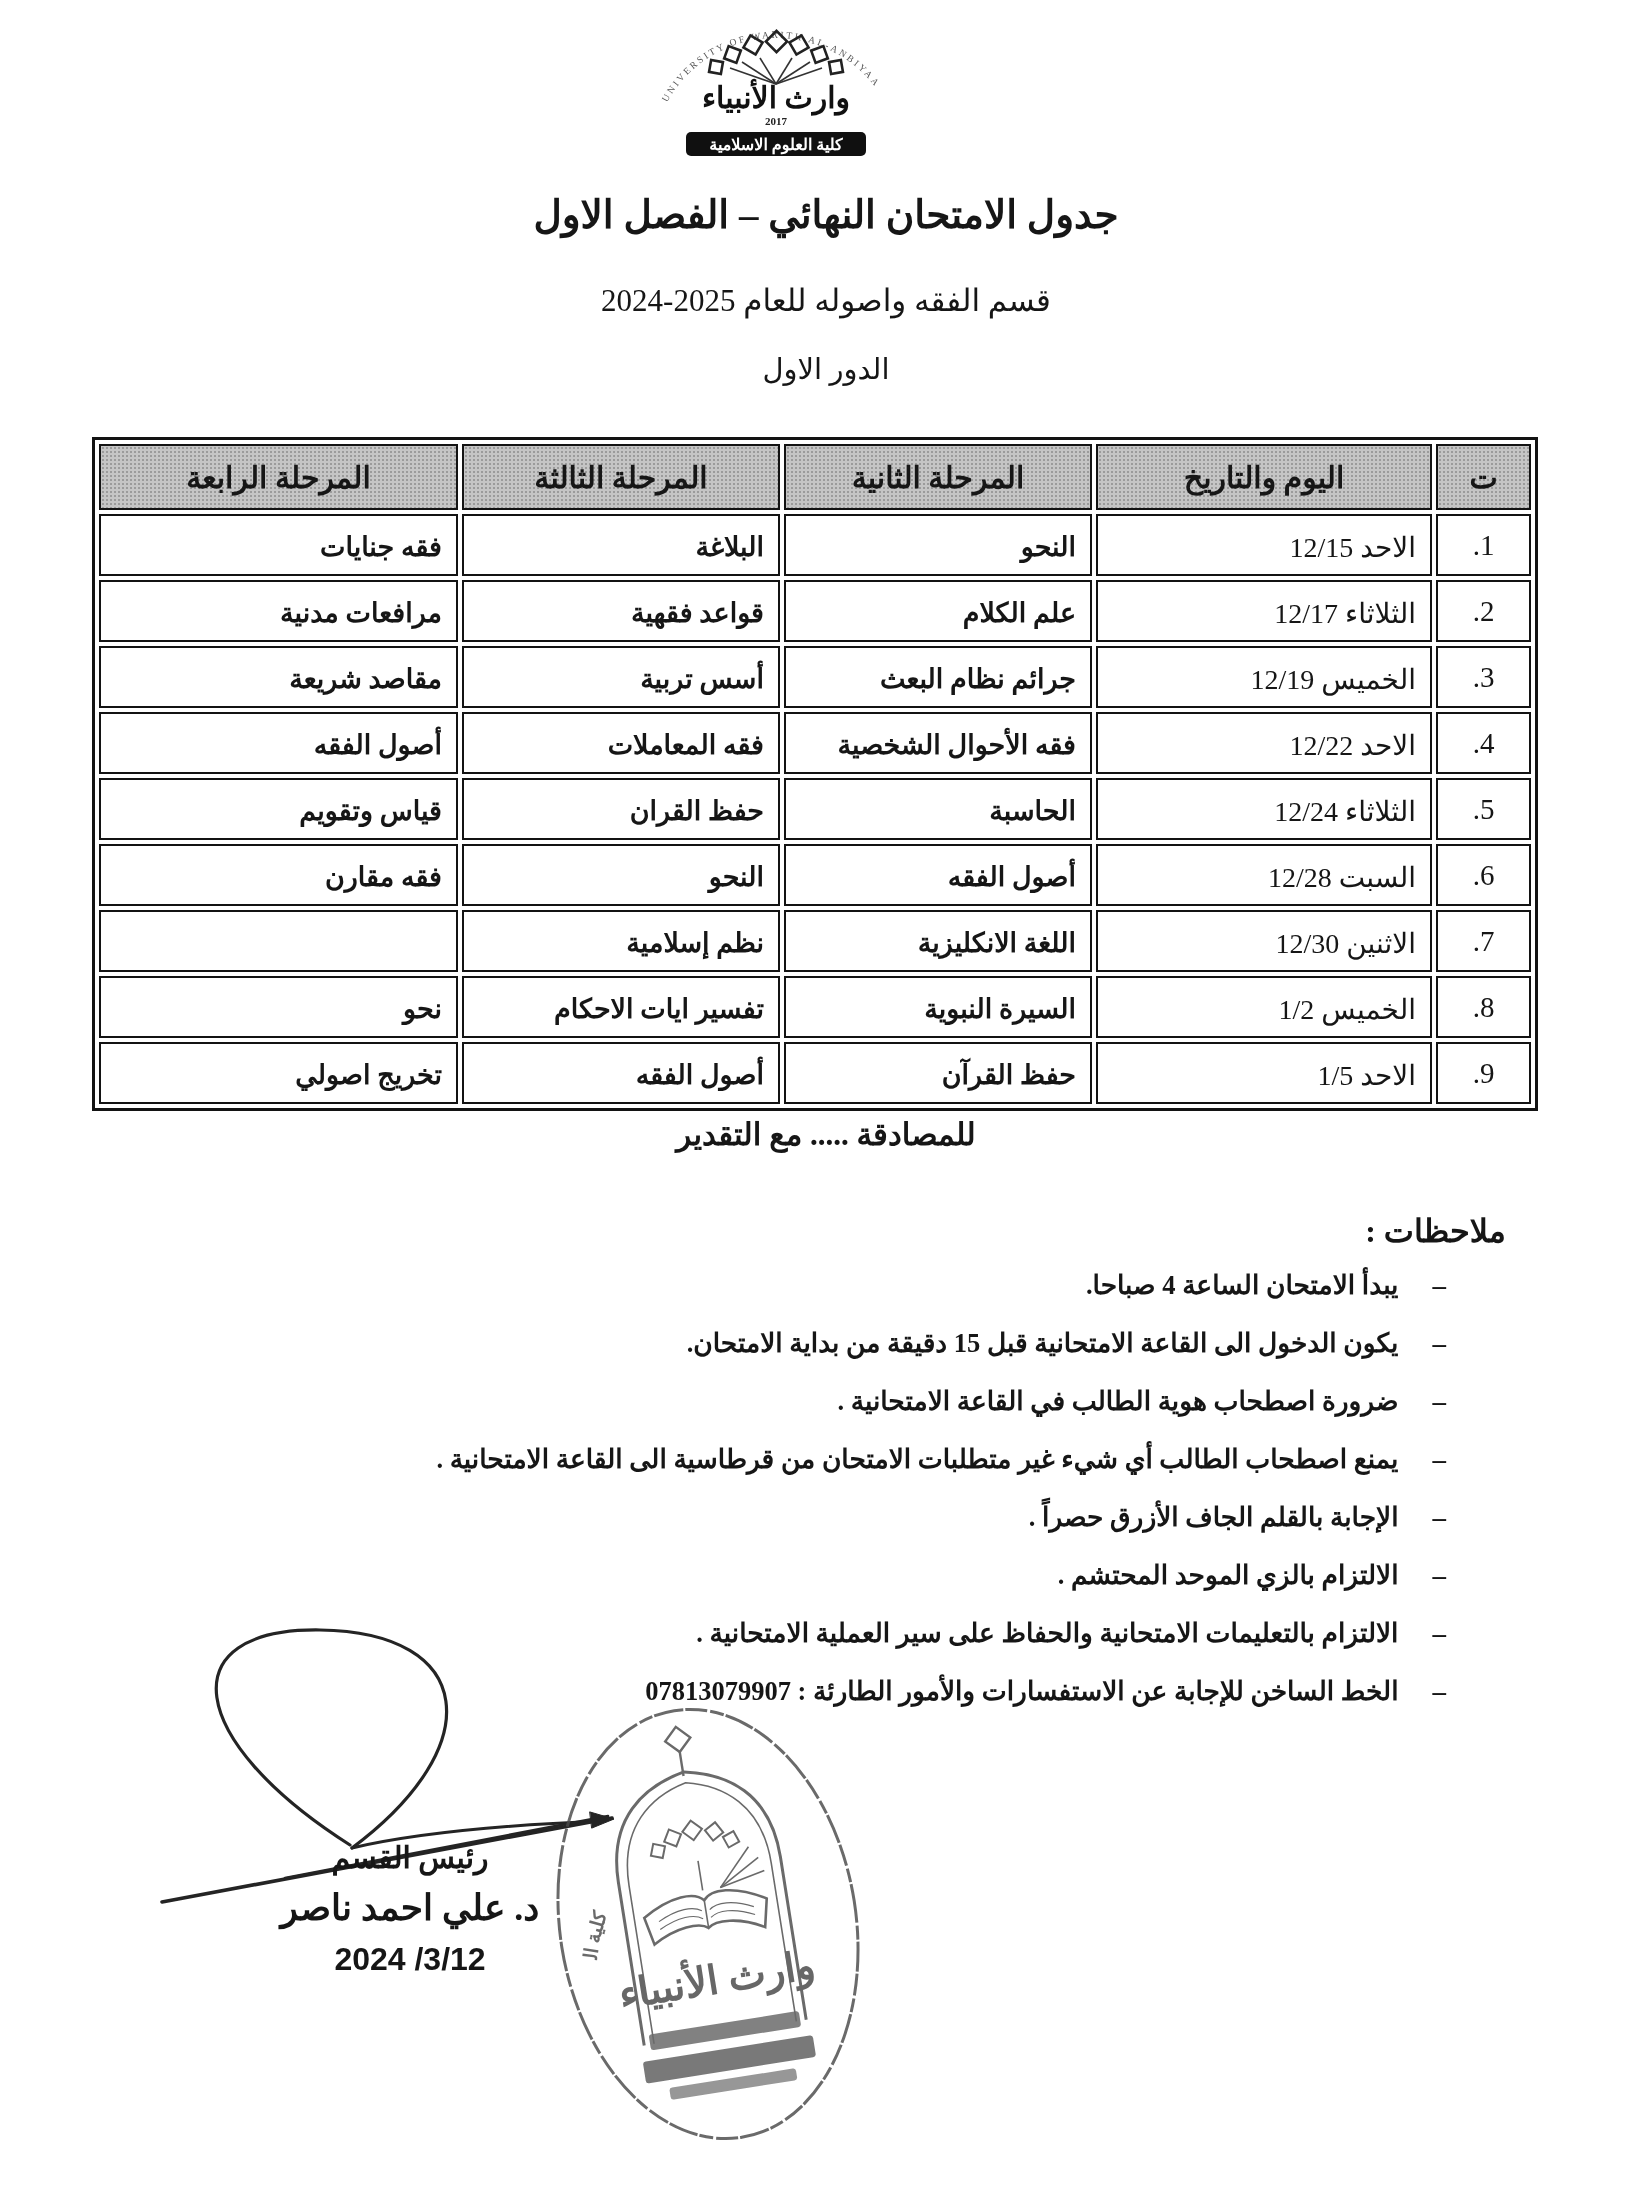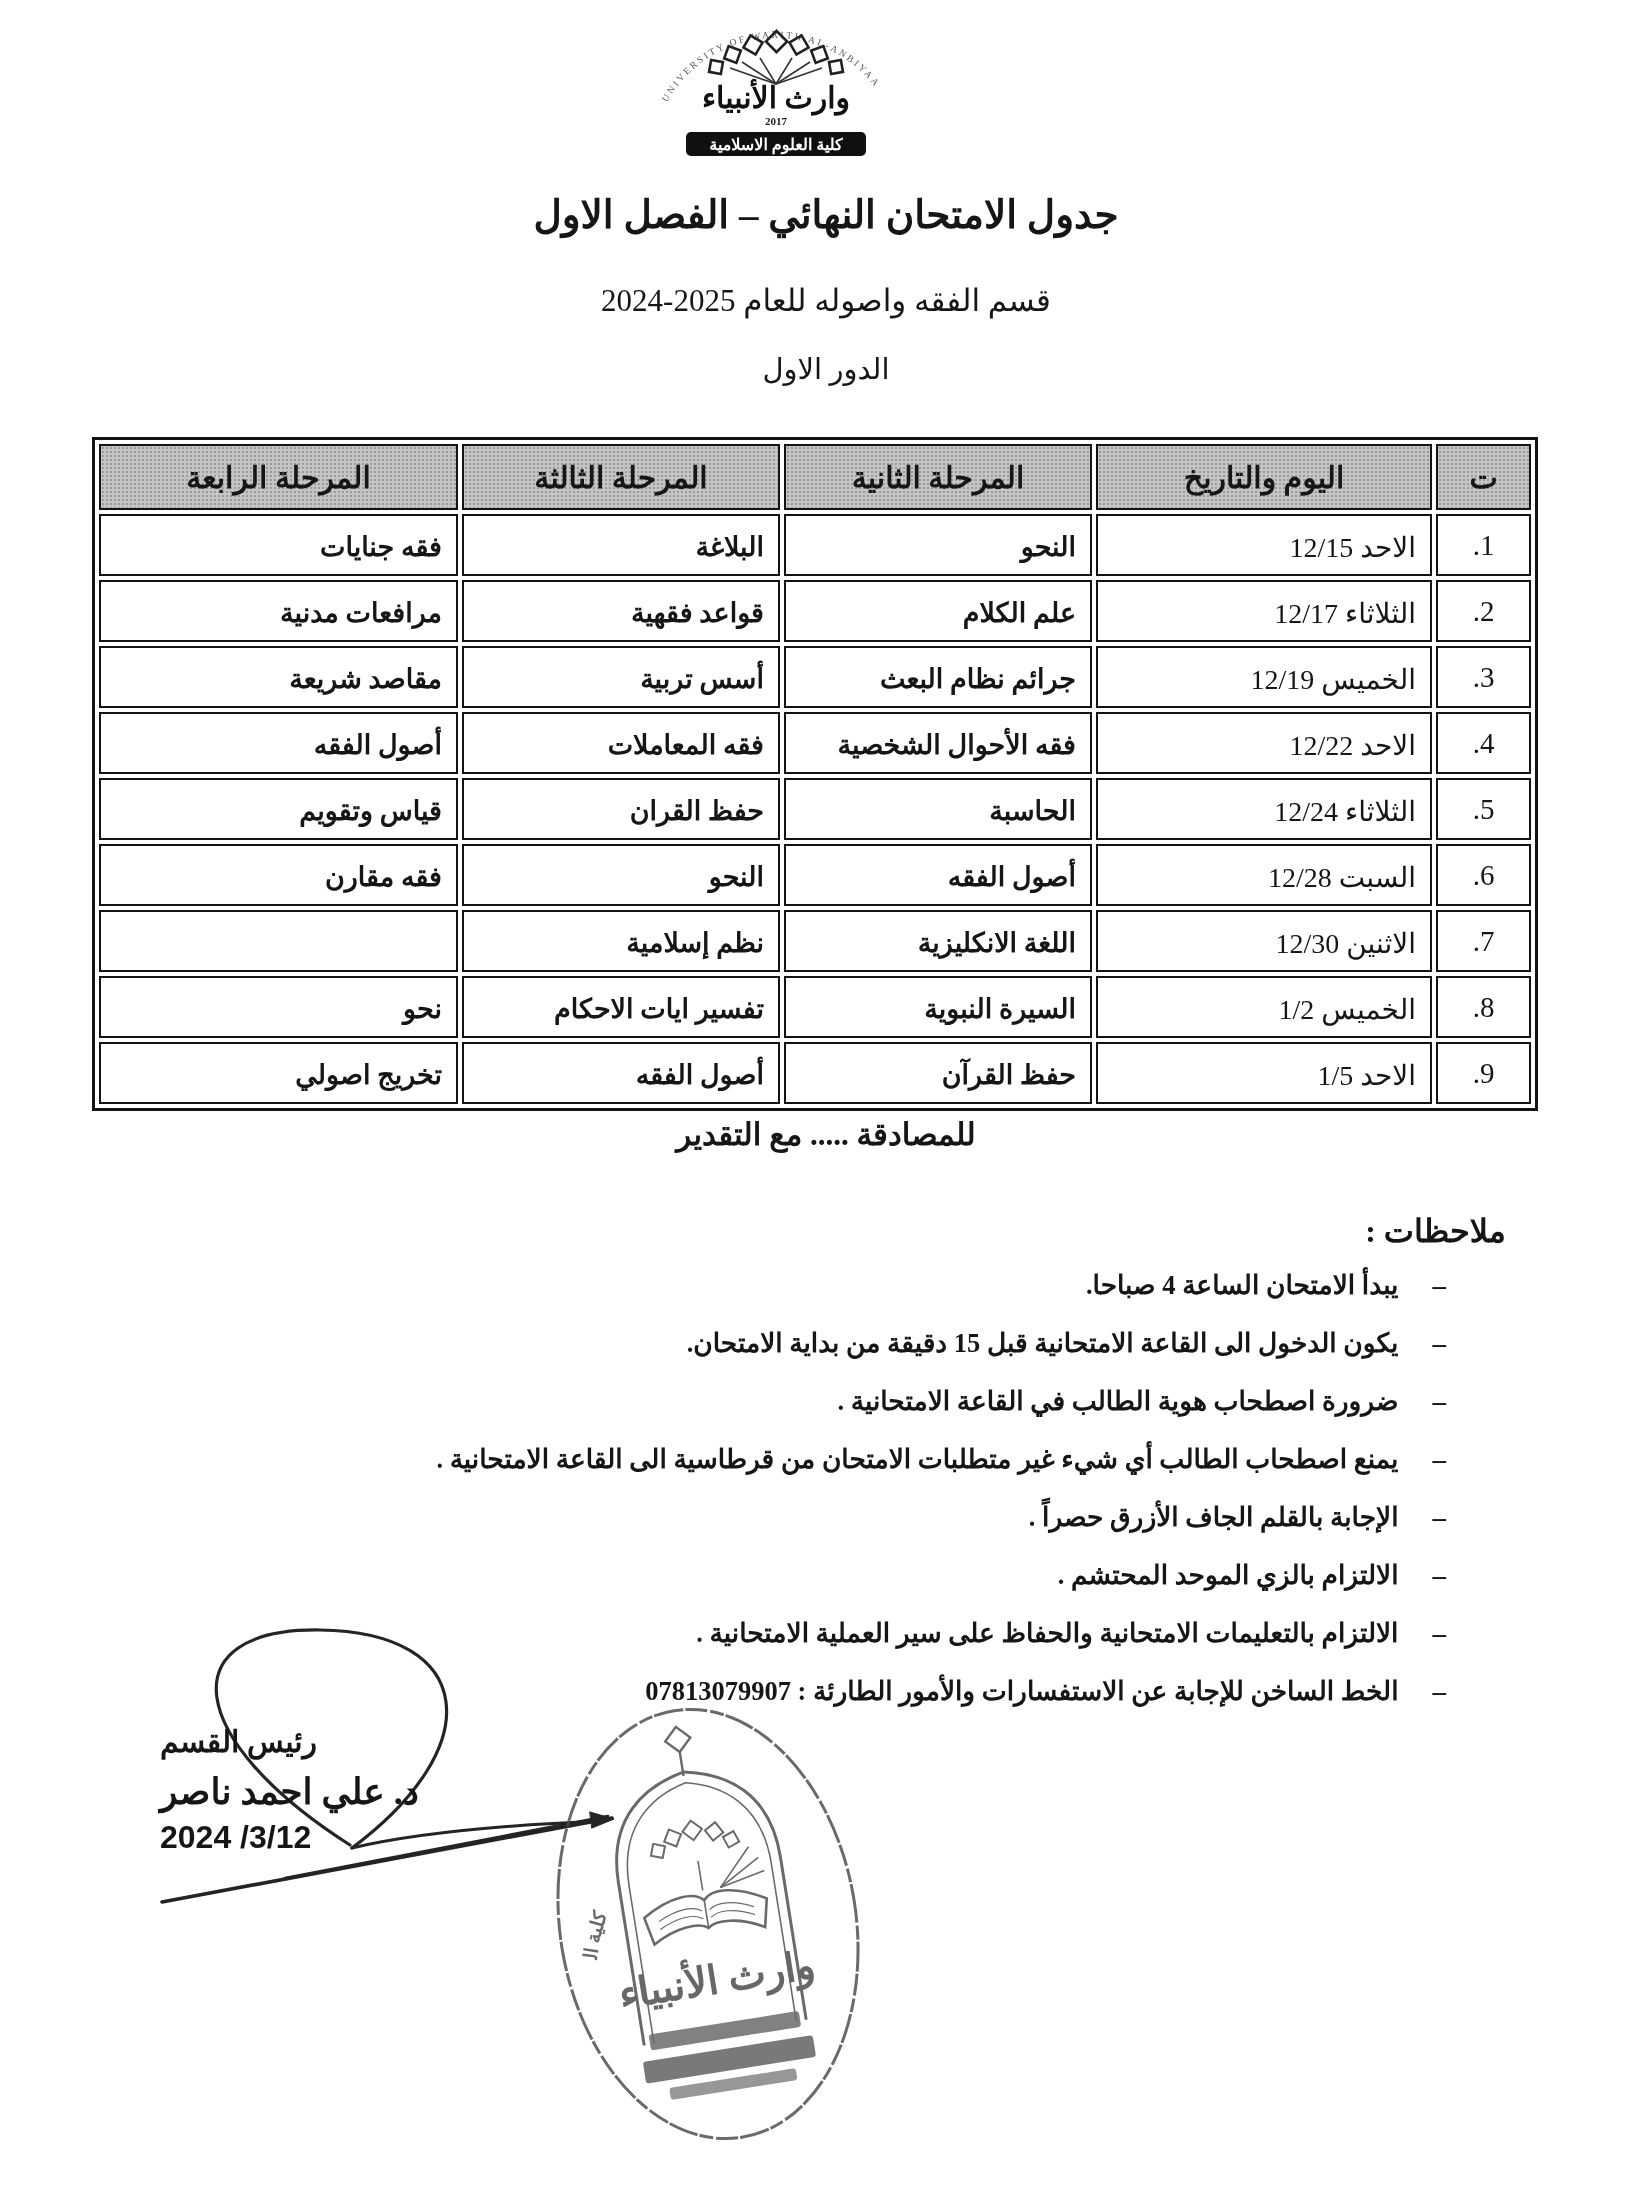--- a/index.html
+++ b/index.html
@@ -47,24 +47,24 @@
     position:absolute; left:26px; top:1116px; width:1600px; text-align:center;
     font-size:31px; font-weight:700; direction:rtl;
   }
   
   .notes{position:absolute; top:1212px; right:118px; width:1260px; direction:rtl;}
   .notes-heading{font-size:32px; font-weight:700; margin:0 28px 18px 0;}
   .note{display:flex; align-items:flex-start; padding-right:88px; margin-bottom:24px;}
   .note .dash{font-weight:700; font-size:27px; margin-left:34px; line-height:34px;}
   .note .note-text{font-weight:700; font-size:26.5px; line-height:34px;}
   
-  .sig-block{position:absolute; left:160px; top:1724px; width:500px; text-align:left; direction:rtl;}
+  .sig-block{position:absolute; left:160px; top:1840px; width:500px; text-align:center; direction:rtl;}
   .sig-role{font-size:30px; font-weight:700;}
   .sig-name{font-size:36px; font-weight:700; margin-top:12px;}
-  .sig-date{font-family:"Liberation Sans","DejaVu Sans",sans-serif; font-size:32px; font-weight:700; margin-top:6px;}
+  .sig-date{font-family:"Liberation Sans","DejaVu Sans",sans-serif; font-size:32px; font-weight:700; margin-top:12px;}
   .signature-svg{position:absolute; left:120px; top:1600px;}
   .stamp{position:absolute; left:548px; top:1694px; width:320px; height:460px; transform:rotate(-9deg); opacity:0.82;}
 </style>
 </head>
 <body>
 
 <div class="page">
 
   <svg class="logo" viewBox="0 0 312 160">
     <defs>

